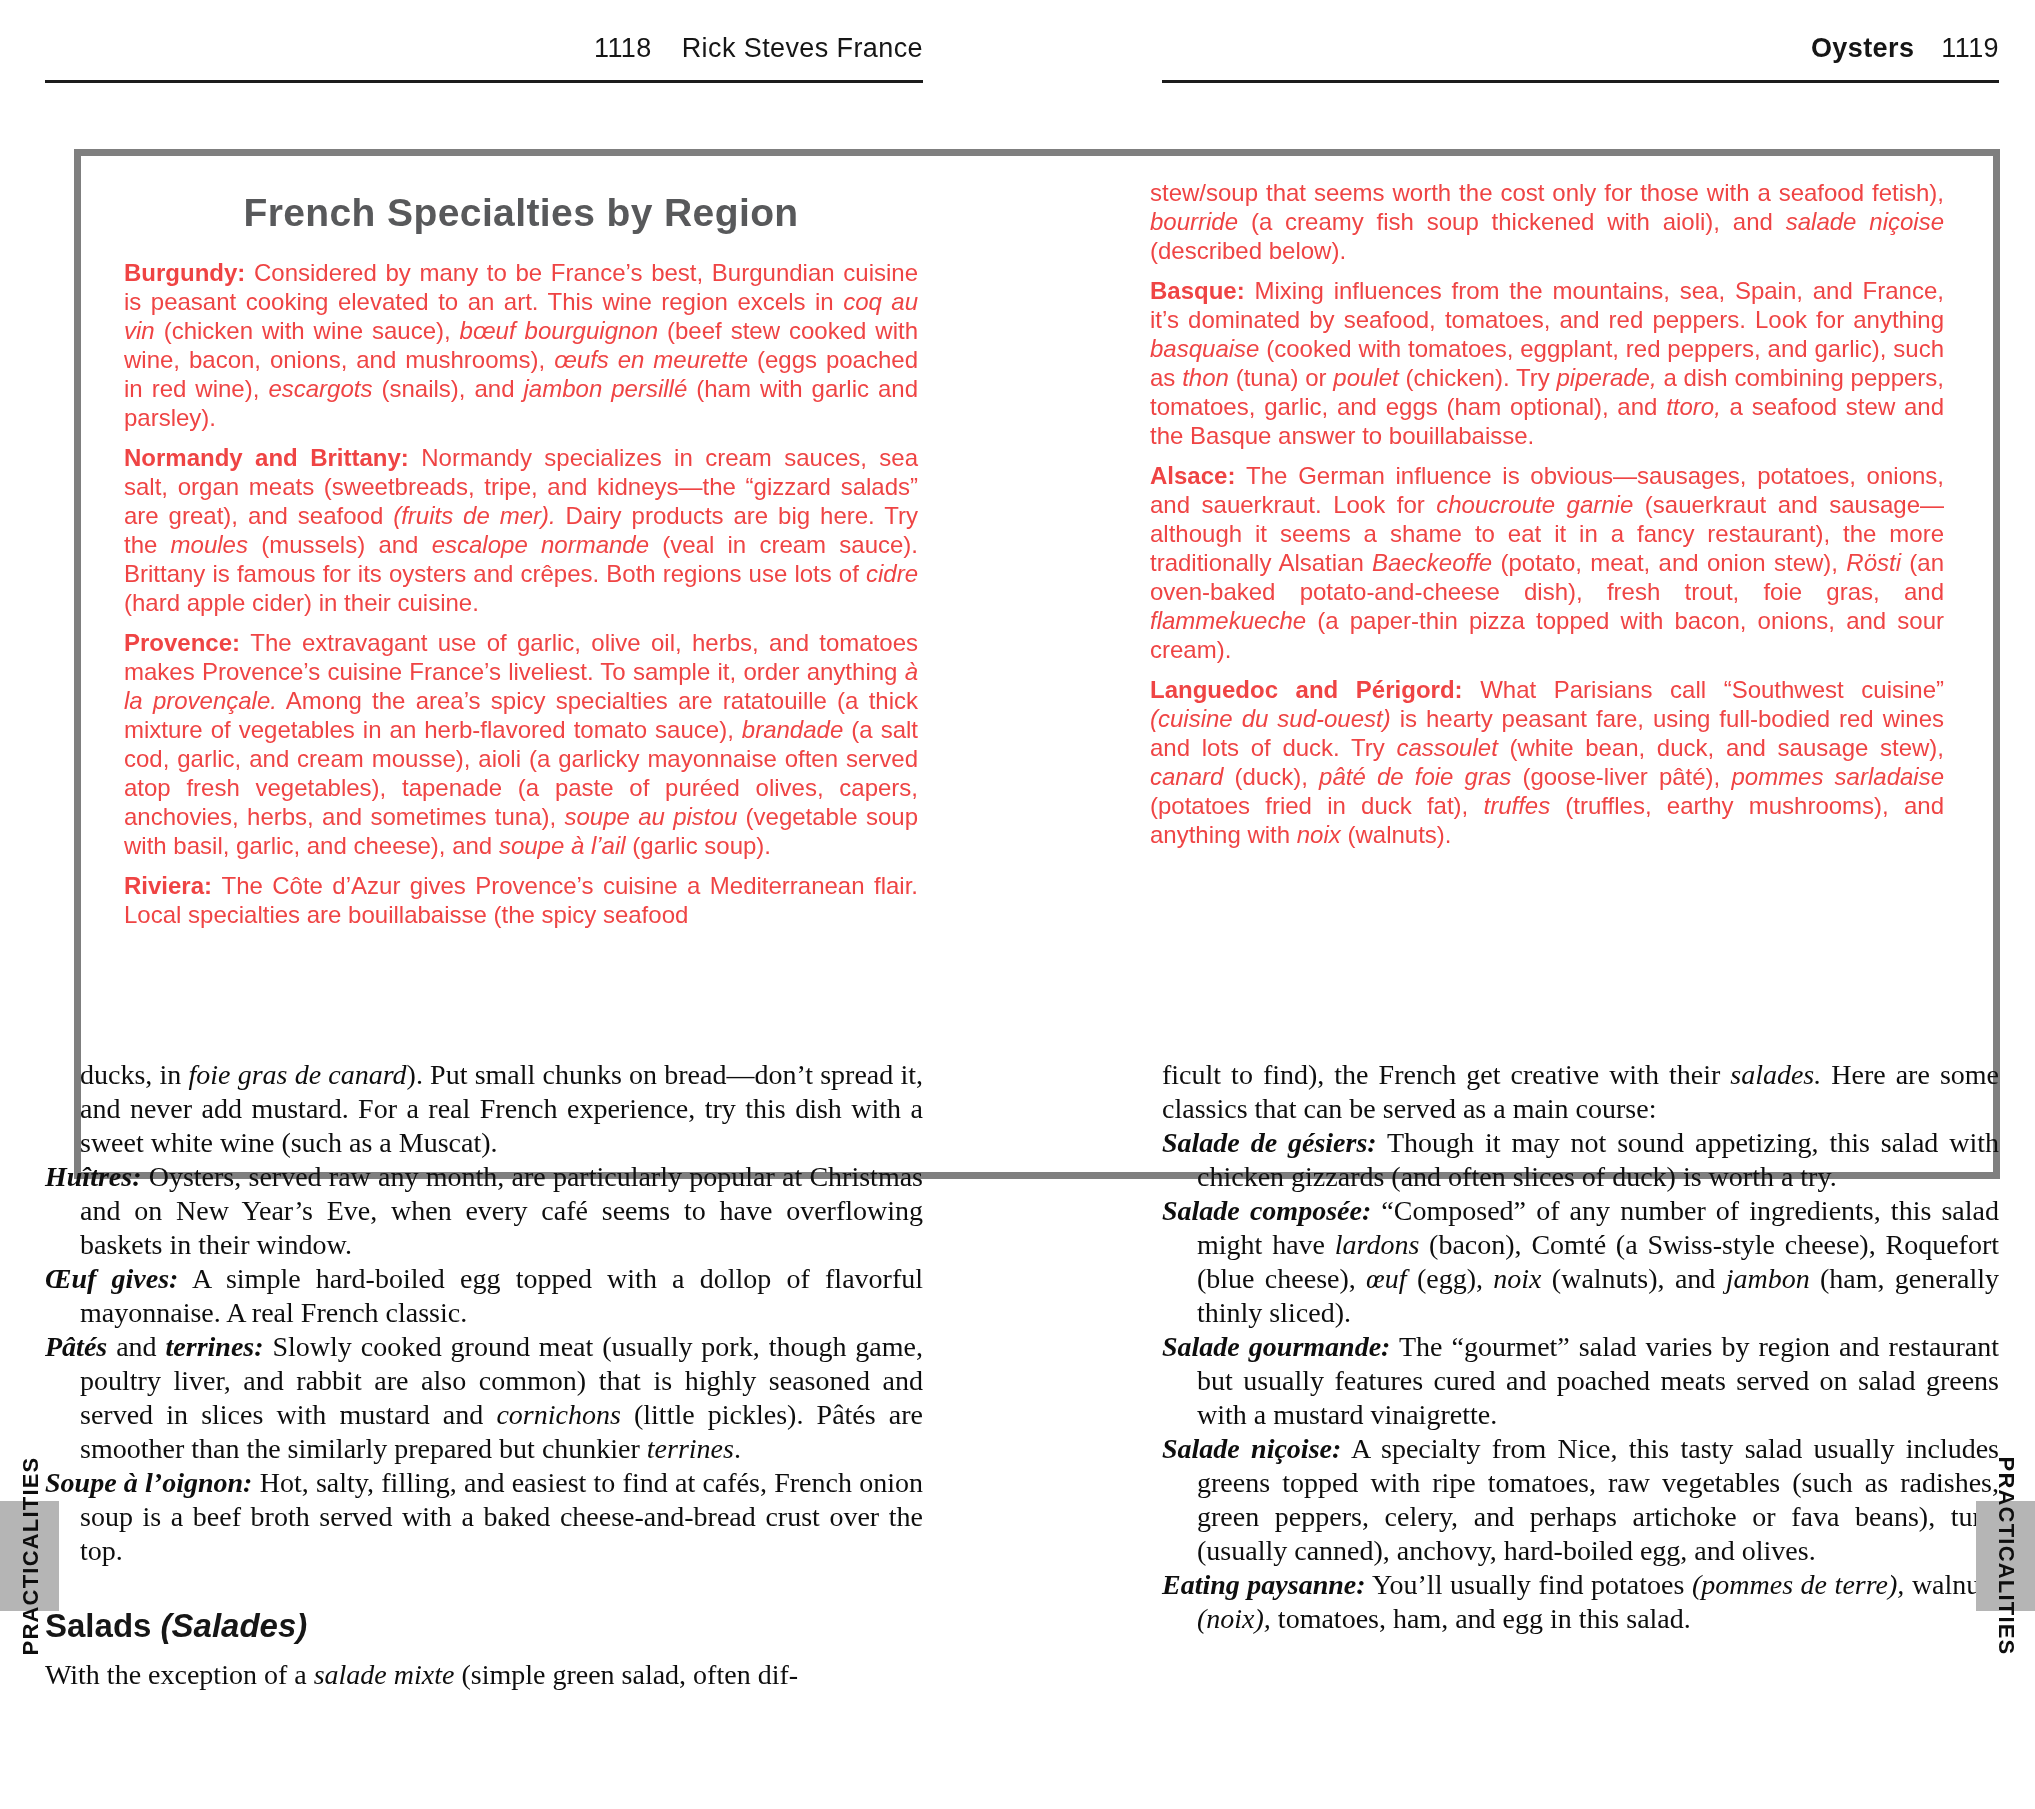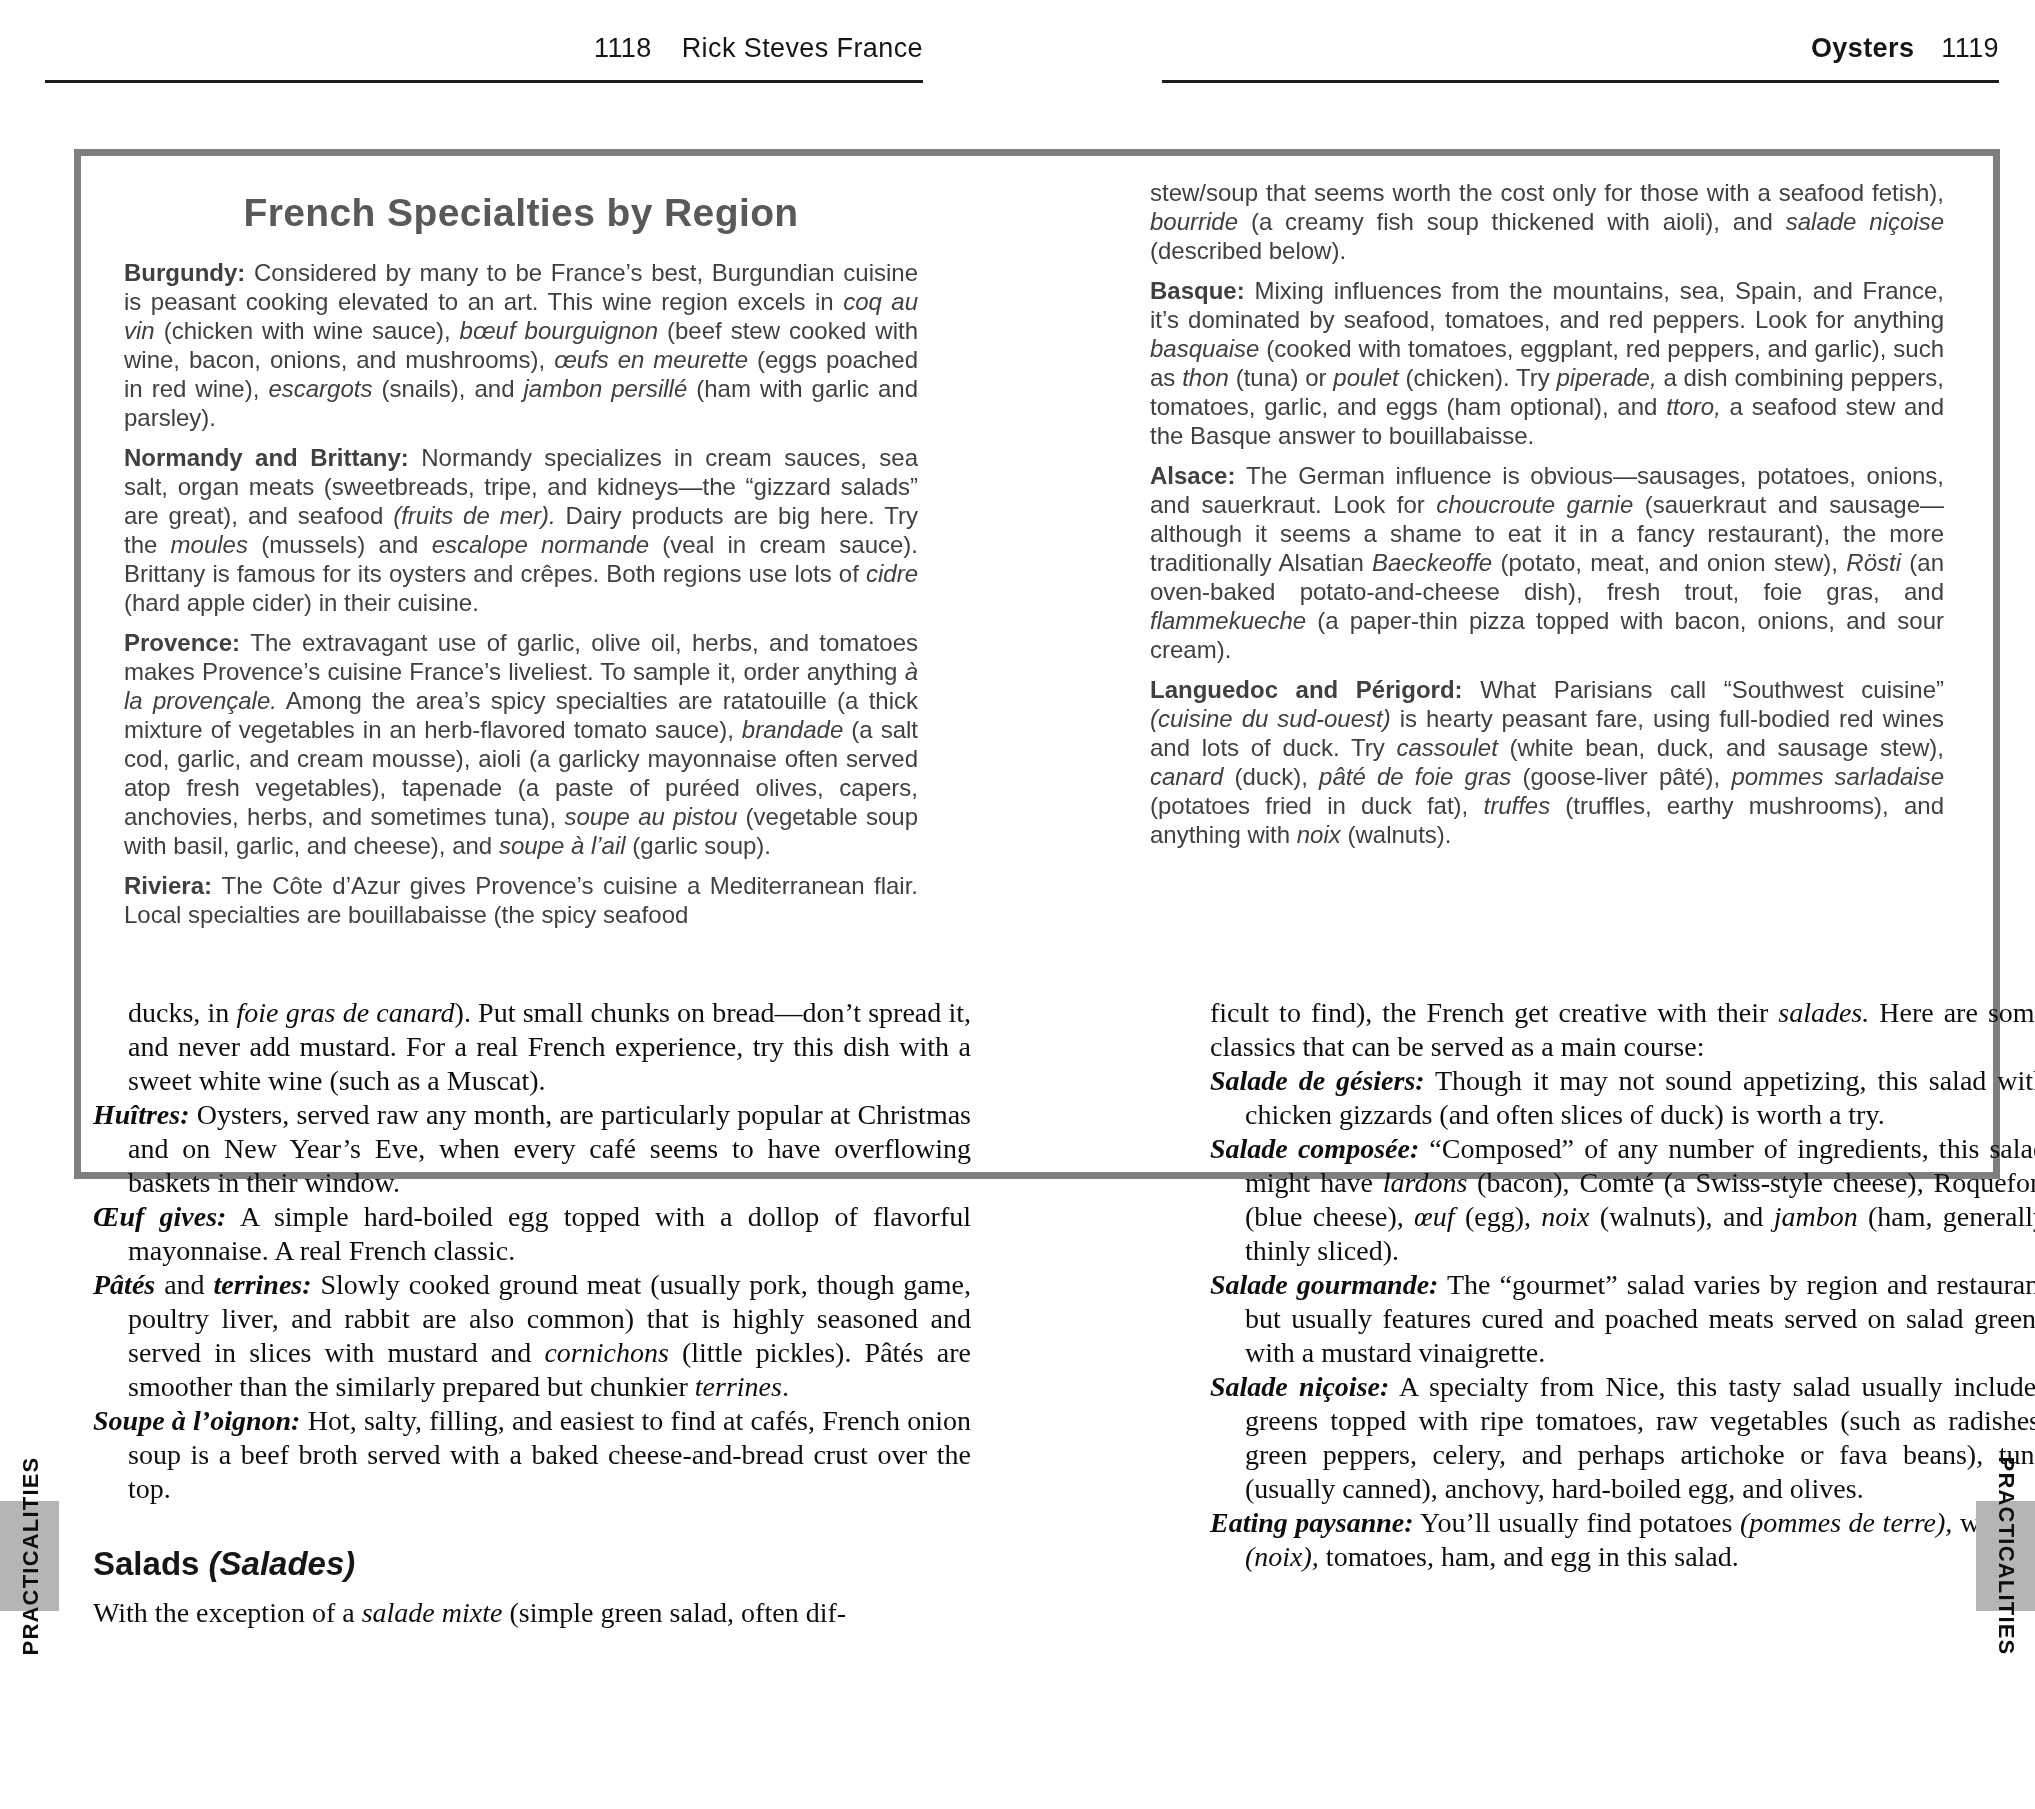--- a/index.html
+++ b/index.html
@@ -31,26 +31,26 @@
     font-family:"Liberation Sans", sans-serif;
   }
   .box-inner { display:flex; gap:232px; padding:22px 49px 31px 43px; box-sizing:border-box; }
   .box-col { flex:1; min-width:0; }
   .box-title {
     font-size:39px; font-weight:bold; color:#58595b; text-align:center;
     margin:12.5px 0 23.5px 0; letter-spacing:0.4px;
   }
   .box-para {
     font-size:24px; line-height:29px; text-align:justify; margin:0 0 11px 0;
-    color:#404040;
+    color:#ef4444;
   }
   .box-para:last-child { margin-bottom:0; }
 
   
-  .body-col { position:absolute; top:996px;margin-left:48px; }
+  .body-col { position:absolute; top:1058px; }
   .body-col-left  { left:45px;  width:878px; }
   .body-col-right { left:1162px; width:837px; }
   .body-col p {
     font-size:28px; line-height:34px; text-align:justify; margin:0; color:#0e0e0e;
   }
   .body-col p.hang { padding-left:35px; text-indent:-35px; }
   .body-col p.cont { padding-left:35px; text-indent:0; }
   .section-heading {
     font-family:"Liberation Sans", sans-serif; font-weight:bold;
     font-size:33px; line-height:38px; color:#161616;

